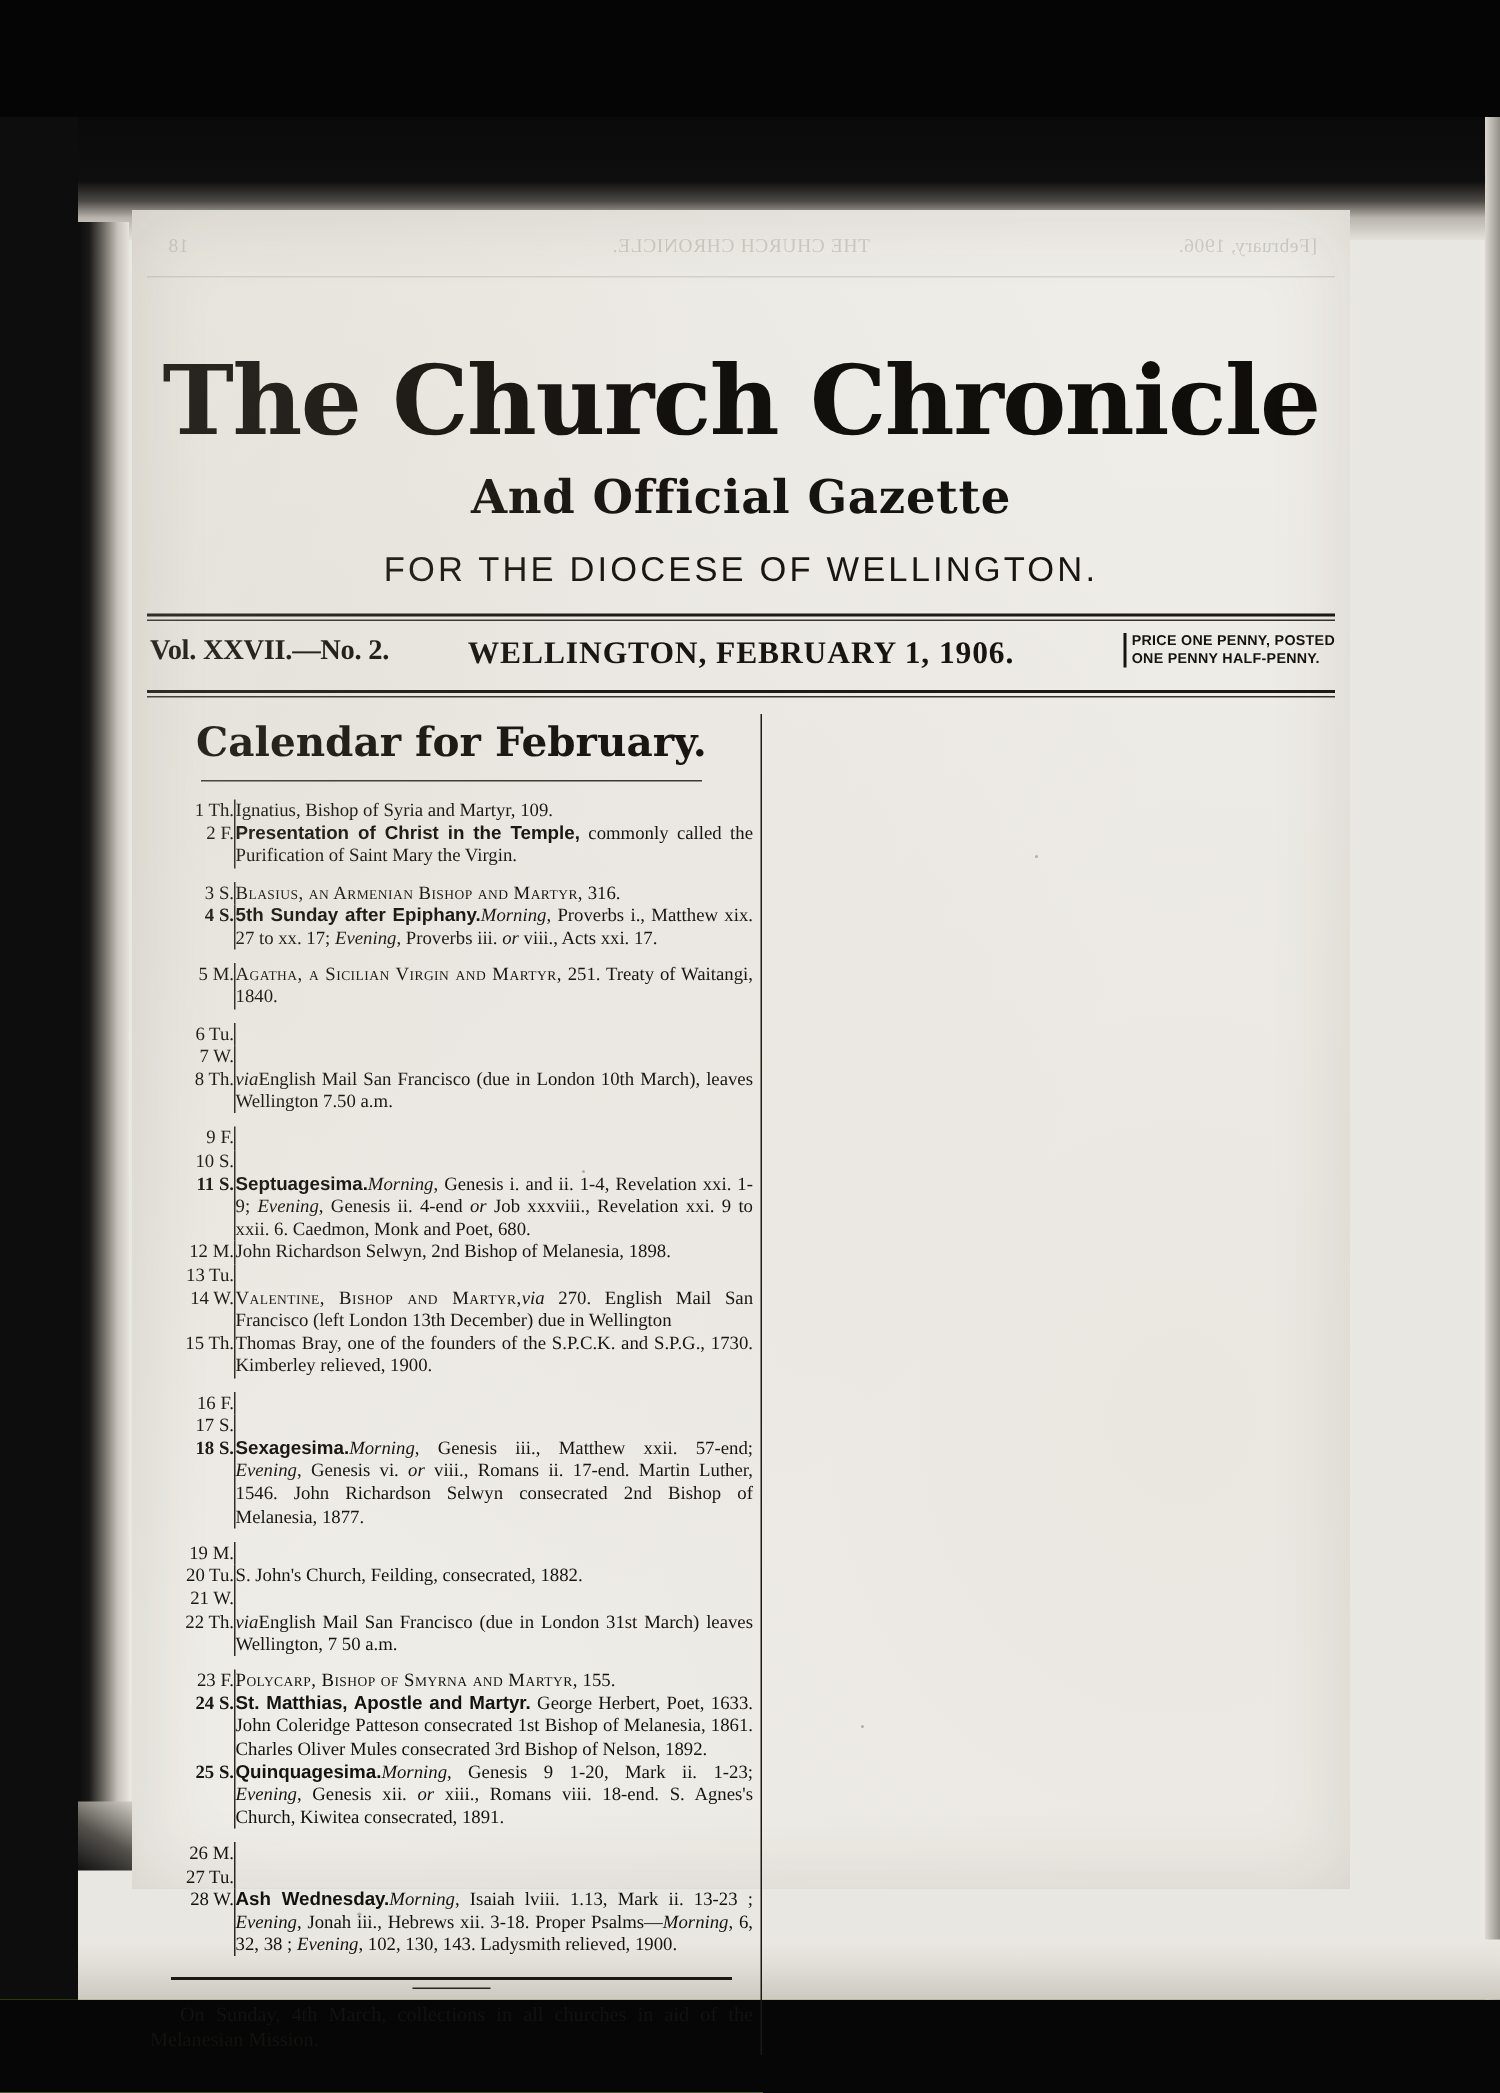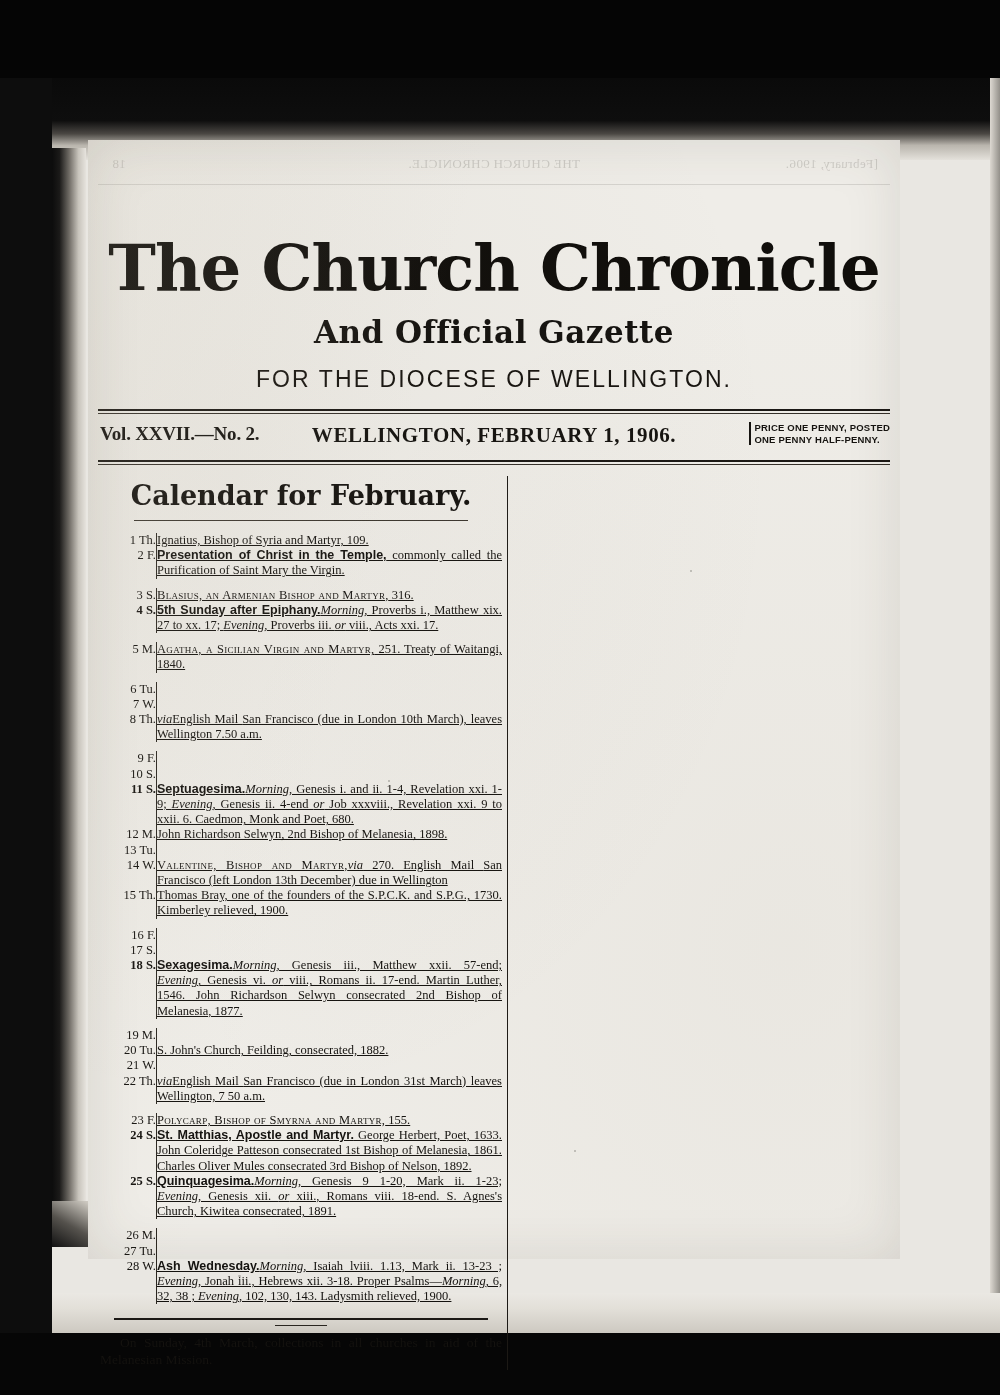--- a/index.html
+++ b/index.html
@@ -72,21 +72,21 @@
     font-size:27px;margin:6px 0 0 0;letter-spacing:0;}
   .cal-rule{margin:9px 34px 0 34px;height:1px;background:#3b362f;}
 
   table.cal{width:100%;border-collapse:collapse;margin-top:12px;}
   table.cal td{vertical-align:top;padding:0;}
   td.day{width:56px;text-align:right;padding-right:7px;white-space:nowrap;
     font-family:"Liberation Serif",serif;font-size:12.5px;line-height:15.2px;
     border-right:1px solid #2a2620;}
   td.ent{padding-left:9px;font-family:"Liberation Serif",serif;font-size:12.5px;
     line-height:15.2px;text-align:justify;}
-  td.ent .ind{display:block;text-indent:0;padding-left:22px;margin-left:-22px;text-decoration:underline;}
+  td.ent .ind{display:block;text-indent:0;padding-left:22px;margin-left:-22px;}
   .dbold{font-weight:bold;}
   .sc{font-variant:small-caps;letter-spacing:.3px;}
   .it{font-style:italic;}
   .lead{font-weight:bold;font-family:"Liberation Sans",sans-serif;font-size:12.5px;}
   .spacer-row td{height:9px;font-size:0;line-height:0;}
 
   .note-rule{margin:14px 14px 0 14px;height:2px;background:#1c1915;}
   .note-head{text-align:center;font-family:"Liberation Sans",sans-serif;font-weight:bold;
     font-size:15px;margin-top:11px;}
   .note-tick{width:52px;height:1px;background:#2a2620;margin:5px auto 0 auto;}

